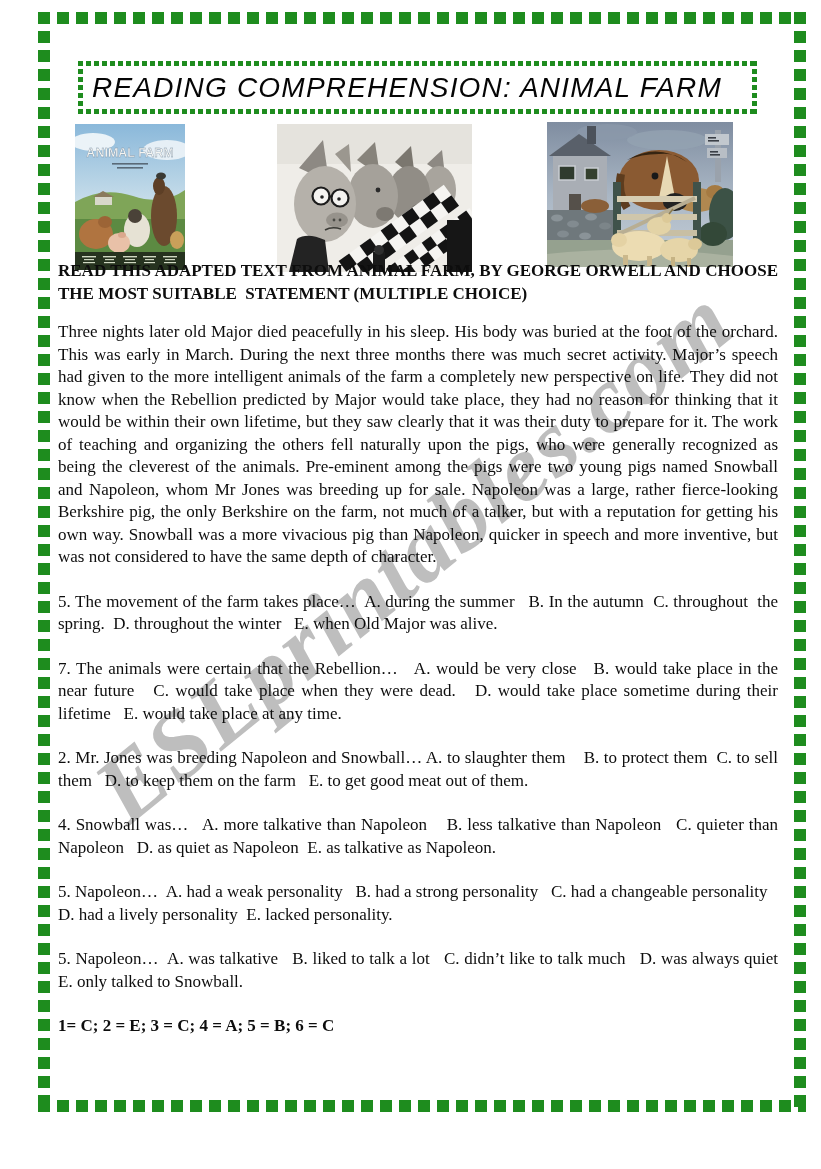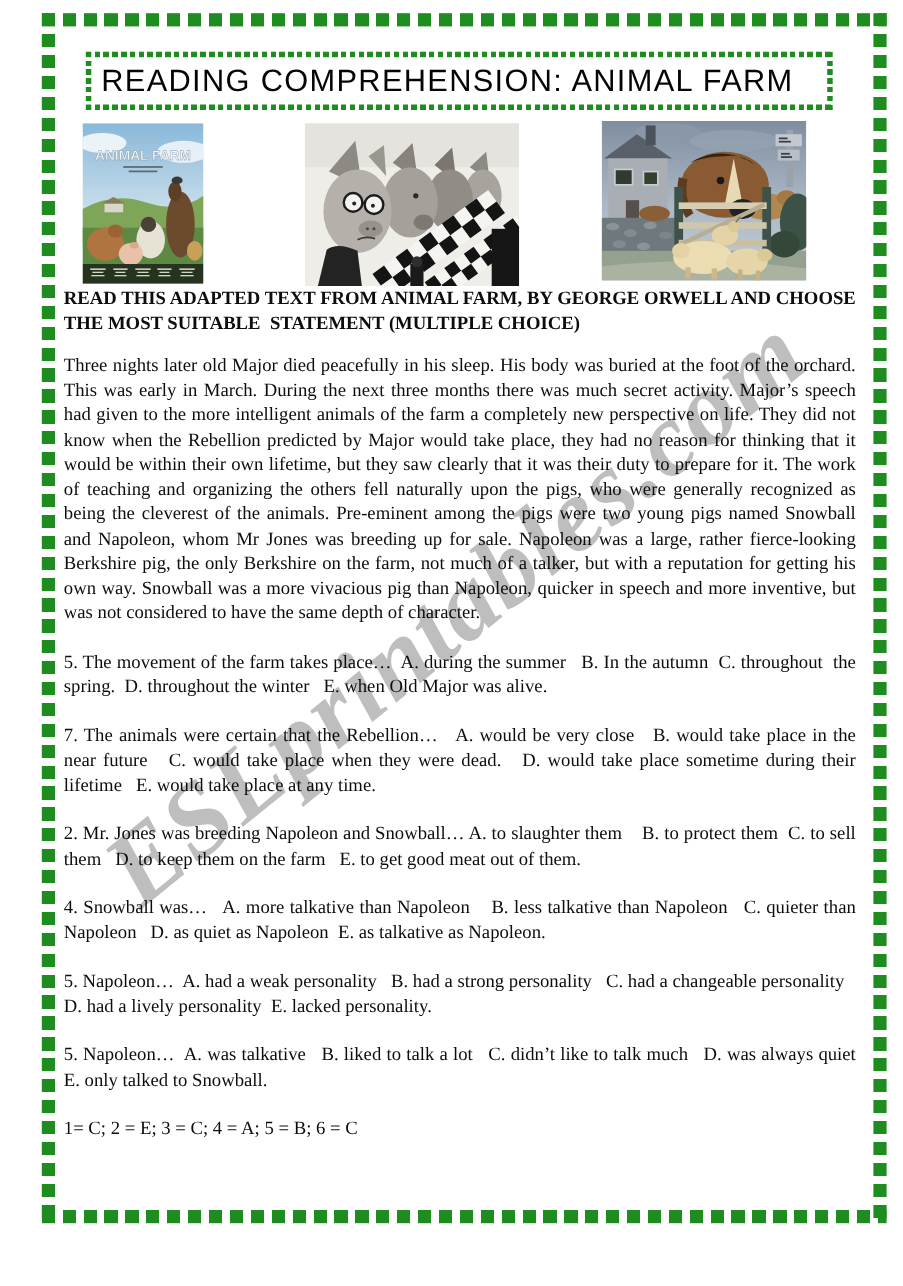--- a/index.html
+++ b/index.html
@@ -19,38 +19,39 @@
       repeating-linear-gradient(to bottom,var(--g) 0 12px,transparent 12px 19px),
       repeating-linear-gradient(to bottom,var(--g) 0 12px,transparent 12px 19px);
     background-size:100% 12px,100% 12px,12px 100%,12px 100%;
     background-position:0 0,0 100%,0 0,100% 0;
     background-repeat:no-repeat;
     z-index:1;
   }
 
   
   .title-box{
-    position:absolute;left:78px;top:47px;width:679px;height:53px;
+    position:absolute;left:78px;top:61px;width:679px;height:53px;
     background-image:
       repeating-linear-gradient(to right,var(--g) 0 5px,transparent 5px 8px),
       repeating-linear-gradient(to right,var(--g) 0 5px,transparent 5px 8px),
       repeating-linear-gradient(to bottom,var(--g) 0 5px,transparent 5px 8px),
       repeating-linear-gradient(to bottom,var(--g) 0 5px,transparent 5px 8px);
     background-size:100% 5px,100% 5px,5px 100%,5px 100%;
     background-position:0 0,0 100%,0 0,100% 0;
     background-repeat:no-repeat;
     display:flex;align-items:center;justify-content:flex-start;
     z-index:3;
+    font-style:italic;
   }
   .title-box h1{
     margin:0 0 0 14px;font-family:"Liberation Sans",sans-serif;
     font-size:28px;font-weight:500;letter-spacing:1.2px;color:#050505;white-space:nowrap;
   }
 
-  .images-row{position:absolute;top:112px;left:58px;width:720px;height:150px;z-index:3;}
+  .images-row{position:absolute;top:124px;left:58px;width:720px;height:150px;z-index:3;}
   .img-slot{position:absolute;top:0;}
   .img-poster{left:17px;width:110px;height:146px;}
   .img-pigs{left:219px;width:195px;height:148px;}
   .img-farm{left:489px;top:-2px;width:186px;height:145px;}
   .img-slot svg{display:block;width:100%;height:100%;}
 
   
   .watermark{
     position:absolute;left:108px;top:755px;height:95px;line-height:95px;
     font-size:95px;font-weight:bold;font-style:italic;letter-spacing:2px;
@@ -62,21 +63,21 @@
   .content{
     position:absolute;left:58px;top:260px;width:720px;z-index:3;
     font-size:17px;line-height:22.5px;
   }
   .content p{margin:0 0 22px 0;text-align:justify;}
   .instruction{
     font-weight:bold;text-underline-offset:2px;
     white-space:pre-wrap;margin:0 0 16px 0 !important;
   }
   .question{white-space:pre-wrap;}
-  .answer-key{text-align:left;margin-bottom:0 !important;}
+  .answer-key{text-align:left;margin-bottom:0 !important;font-weight:bold;}
 </style>
 </head>
 <body>
 
 <div id="page" style="--g:#1e8c1e;">
 
   <div class="page-border"></div>
 
   <div class="watermark">ESLprintables.com</div>
 

